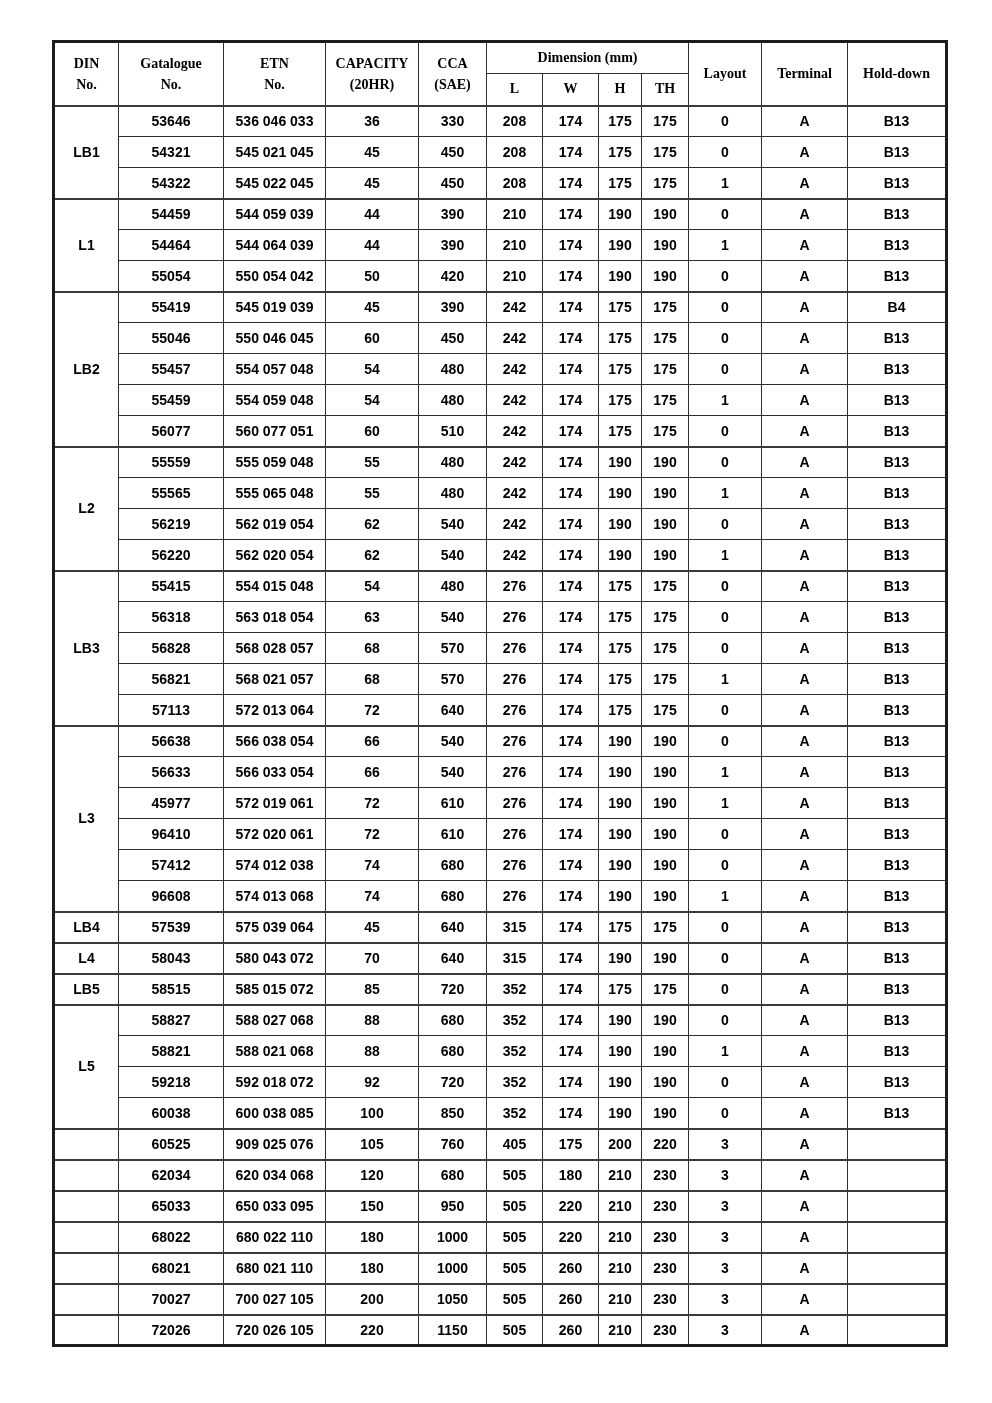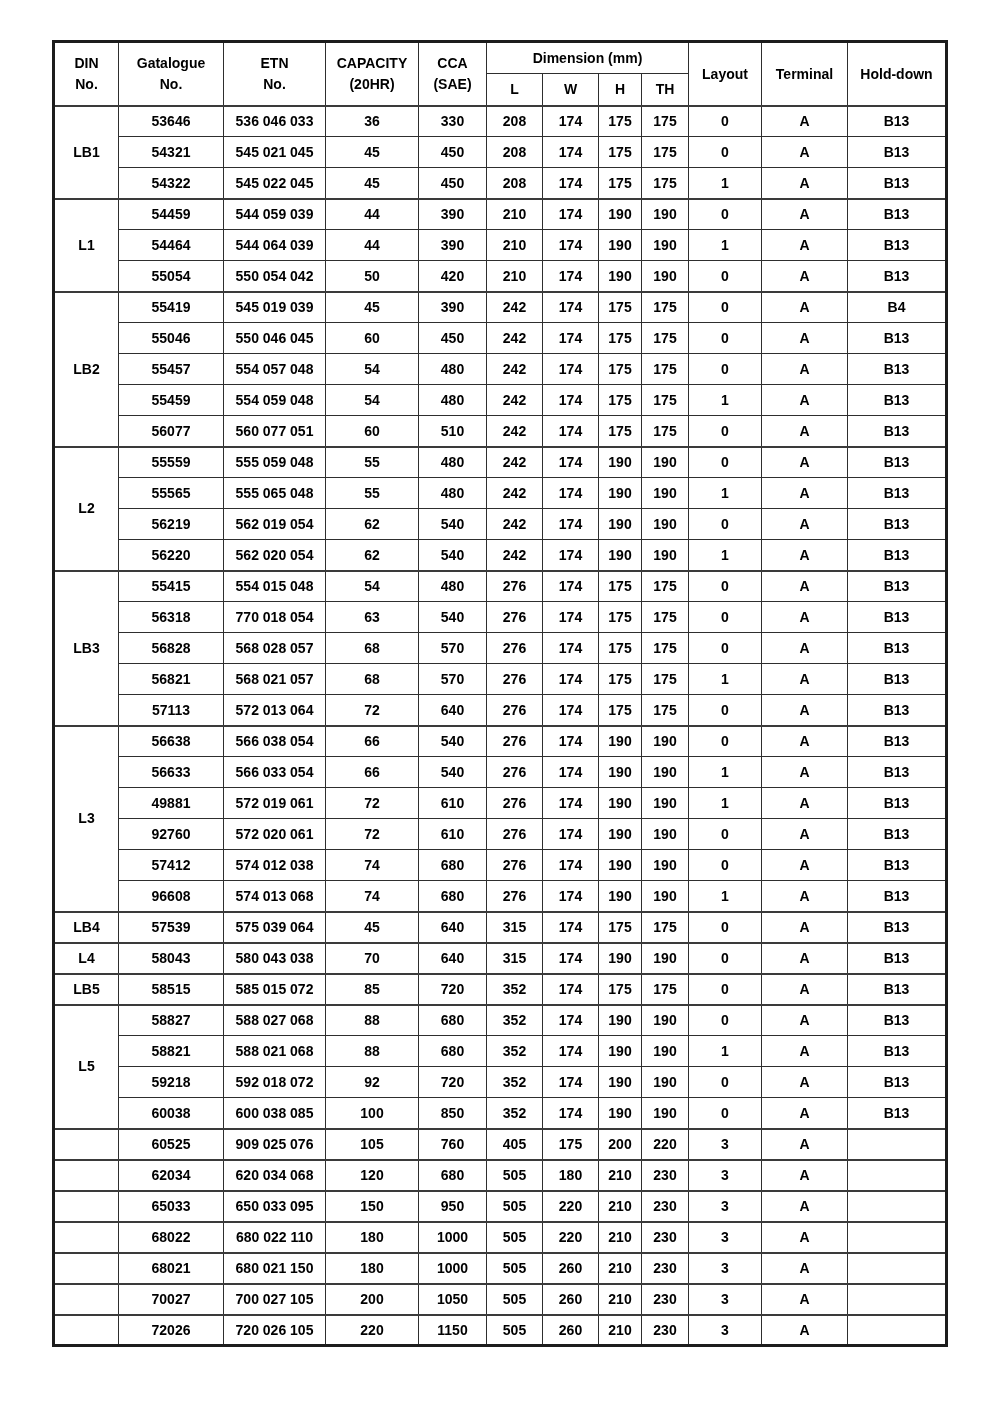--- a/index.html
+++ b/index.html
@@ -29,21 +29,21 @@
     text-align: center;
     vertical-align: middle;
     font-weight: bold;
     font-size: 14px;
     line-height: 1.45;
     padding: 0;
     overflow: hidden;
     white-space: nowrap;
     background: #ffffff;
   }
-  table.spec thead tr { height: 32px; }
+  table.spec thead tr { height: 32px; font-family: Liberation Serif, serif; }
   table.spec thead { border-bottom: 2.5px solid #3a3a3a; }
   table.spec tbody { border-top: 2.5px solid #3a3a3a; }
   table.spec tbody tr { height: 31px; }
   th .hline { display: block; line-height: 1.5; }
 </style>
 </head>
 <body>
 
 <table class="spec">
   <colgroup>
@@ -311,21 +311,21 @@
         <td>276</td>
         <td>174</td>
         <td>175</td>
         <td>175</td>
         <td>0</td>
         <td>A</td>
         <td>B13</td>
       </tr>
       <tr>
         <td>56318</td>
-        <td>770 018 054</td>
+        <td>563 018 054</td>
         <td>63</td>
         <td>540</td>
         <td>276</td>
         <td>174</td>
         <td>175</td>
         <td>175</td>
         <td>0</td>
         <td>A</td>
         <td>B13</td>
       </tr>
@@ -391,34 +391,34 @@
         <td>540</td>
         <td>276</td>
         <td>174</td>
         <td>190</td>
         <td>190</td>
         <td>1</td>
         <td>A</td>
         <td>B13</td>
       </tr>
       <tr>
-        <td>49881</td>
+        <td>45977</td>
         <td>572 019 061</td>
         <td>72</td>
         <td>610</td>
         <td>276</td>
         <td>174</td>
         <td>190</td>
         <td>190</td>
         <td>1</td>
         <td>A</td>
         <td>B13</td>
       </tr>
       <tr>
-        <td>92760</td>
+        <td>96410</td>
         <td>572 020 061</td>
         <td>72</td>
         <td>610</td>
         <td>276</td>
         <td>174</td>
         <td>190</td>
         <td>190</td>
         <td>0</td>
         <td>A</td>
         <td>B13</td>
@@ -463,21 +463,21 @@
         <td>175</td>
         <td>0</td>
         <td>A</td>
         <td>B13</td>
       </tr>
     </tbody>
     <tbody>
       <tr>
         <td rowspan="1">L4</td>
         <td>58043</td>
-        <td>580 043 038</td>
+        <td>580 043 072</td>
         <td>70</td>
         <td>640</td>
         <td>315</td>
         <td>174</td>
         <td>190</td>
         <td>190</td>
         <td>0</td>
         <td>A</td>
         <td>B13</td>
       </tr>
@@ -614,21 +614,21 @@
         <td>230</td>
         <td>3</td>
         <td>A</td>
         <td></td>
       </tr>
     </tbody>
     <tbody>
       <tr>
         <td rowspan="1"></td>
         <td>68021</td>
-        <td>680 021 150</td>
+        <td>680 021 110</td>
         <td>180</td>
         <td>1000</td>
         <td>505</td>
         <td>260</td>
         <td>210</td>
         <td>230</td>
         <td>3</td>
         <td>A</td>
         <td></td>
       </tr>

